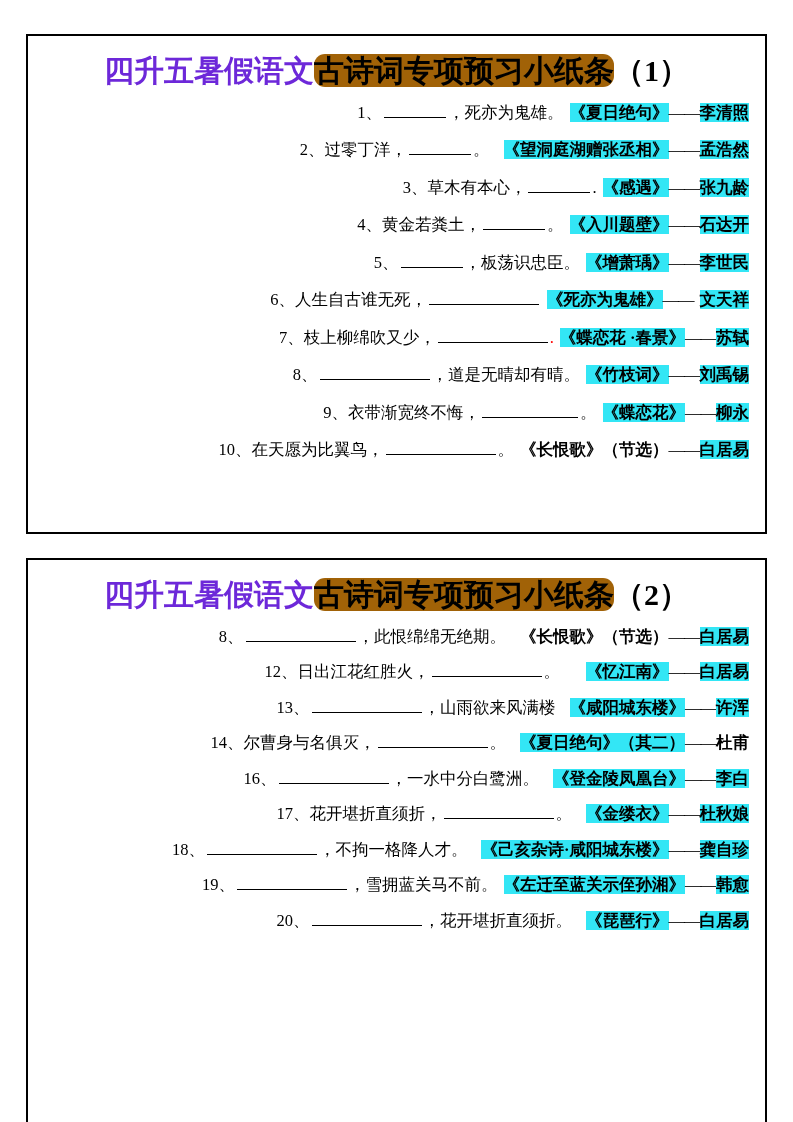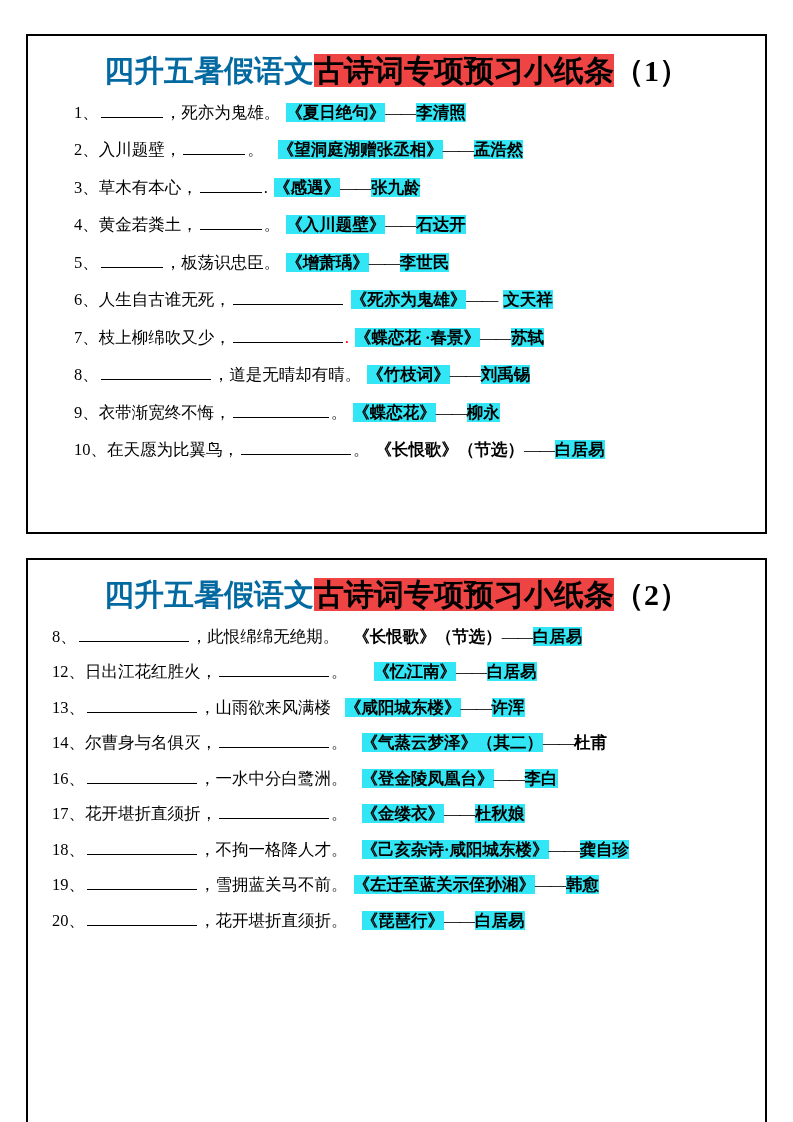--- a/index.html
+++ b/index.html
@@ -33,36 +33,38 @@
     text-align: center;
     font-family: "Liberation Serif", "DejaVu Serif", serif;
     font-weight: bold;
     font-size: 30px;
     letter-spacing: 0px;
     white-space: nowrap;
     margin: 6px 0 14px 0;
     line-height: 1.15;
   }
   .title .t-blue {
-    color: #0369a1;
+    color: #6d28d9;
   }
   .title .t-green {
     color: #000000;
-    background: #ef4444;
+    background: #a16207;
+    border-radius: 11px;
   }
   .title .t-num {
     color: #000000;
   }
 
   .line {
     font-size: 16.5px;
     line-height: 1.0;
     white-space: nowrap;
-    margin: 8px;
+    margin: 0;
     padding: 0;
+    text-align: right;
   }
   .card-1 .line { margin-bottom: 19px; padding-left: 22px; }
   .card-2 .line { margin-bottom: 17px; padding-left: 0px; }
 
   .blank {
     display: inline-block;
     border-bottom: 1px solid #000000;
     vertical-align: baseline;
     height: 14px;
     margin: 0 2px;
@@ -94,21 +96,21 @@
   <div class="card card-1">
     <div class="title">
       <span class="t-blue">四升五暑假语文</span><span class="t-green">古诗词专项预习小纸条</span><span class="t-num">（1）</span>
     </div>
 
     <div class="line">
       <span>1、</span><span class="blank b-sm"></span><span>，死亦为鬼雄。</span><span class="sp-1"></span><span class="src hl">《夏日绝句》</span><span class="dash">——</span><span class="src hl">李清照</span>
     </div>
 
     <div class="line">
-      <span>2、</span><span>入川题壁，</span><span class="blank b-sm"></span><span>。</span><span class="sp-2"></span><span class="src hl">《望洞庭湖赠张丞相》</span><span class="dash">——</span><span class="src hl">孟浩然</span>
+      <span>2、</span><span>过零丁洋，</span><span class="blank b-sm"></span><span>。</span><span class="sp-2"></span><span class="src hl">《望洞庭湖赠张丞相》</span><span class="dash">——</span><span class="src hl">孟浩然</span>
     </div>
 
     <div class="line">
       <span>3、</span><span>草木有本心，</span><span class="blank b-sm"></span><span>.</span><span class="sp-1"></span><span class="src hl">《感遇》</span><span class="dash">——</span><span class="src hl">张九龄</span>
     </div>
 
     <div class="line">
       <span>4、</span><span>黄金若粪土，</span><span class="blank b-sm"></span><span>。</span><span class="sp-1"></span><span class="src hl">《入川题壁》</span><span class="dash">——</span><span class="src hl">石达开</span>
     </div>
 
@@ -150,21 +152,21 @@
 
     <div class="line">
       <span>12、</span><span>日出江花红胜火，</span><span class="blank b-lg"></span><span>。</span><span class="sp-3"></span><span class="src hl">《忆江南》</span><span class="dash">——</span><span class="src hl">白居易</span>
     </div>
 
     <div class="line">
       <span>13、</span><span class="blank b-lg"></span><span>，山雨欲来风满楼</span><span class="sp-2"></span><span class="src hl">《咸阳城东楼》</span><span class="dash">——</span><span class="src hl">许浑</span>
     </div>
 
     <div class="line">
-      <span>14、</span><span>尔曹身与名俱灭，</span><span class="blank b-lg"></span><span>。</span><span class="sp-2"></span><span class="src hl">《气蒸云梦泽》（其二）</span><span class="dash">——</span><span class="src">杜甫</span>
+      <span>14、</span><span>尔曹身与名俱灭，</span><span class="blank b-lg"></span><span>。</span><span class="sp-2"></span><span class="src hl">《夏日绝句》（其二）</span><span class="dash">——</span><span class="src">杜甫</span>
     </div>
 
 
     <div class="line">
       <span>16、</span><span class="blank b-lg"></span><span>，一水中分白鹭洲。</span><span class="sp-2"></span><span class="src hl">《登金陵凤凰台》</span><span class="dash">——</span><span class="src hl">李白</span>
     </div>
 
     <div class="line">
       <span>17、</span><span>花开堪折直须折，</span><span class="blank b-lg"></span><span>。</span><span class="sp-2"></span><span class="src hl">《金缕衣》</span><span class="dash">——</span><span class="src hl">杜秋娘</span>
     </div>

